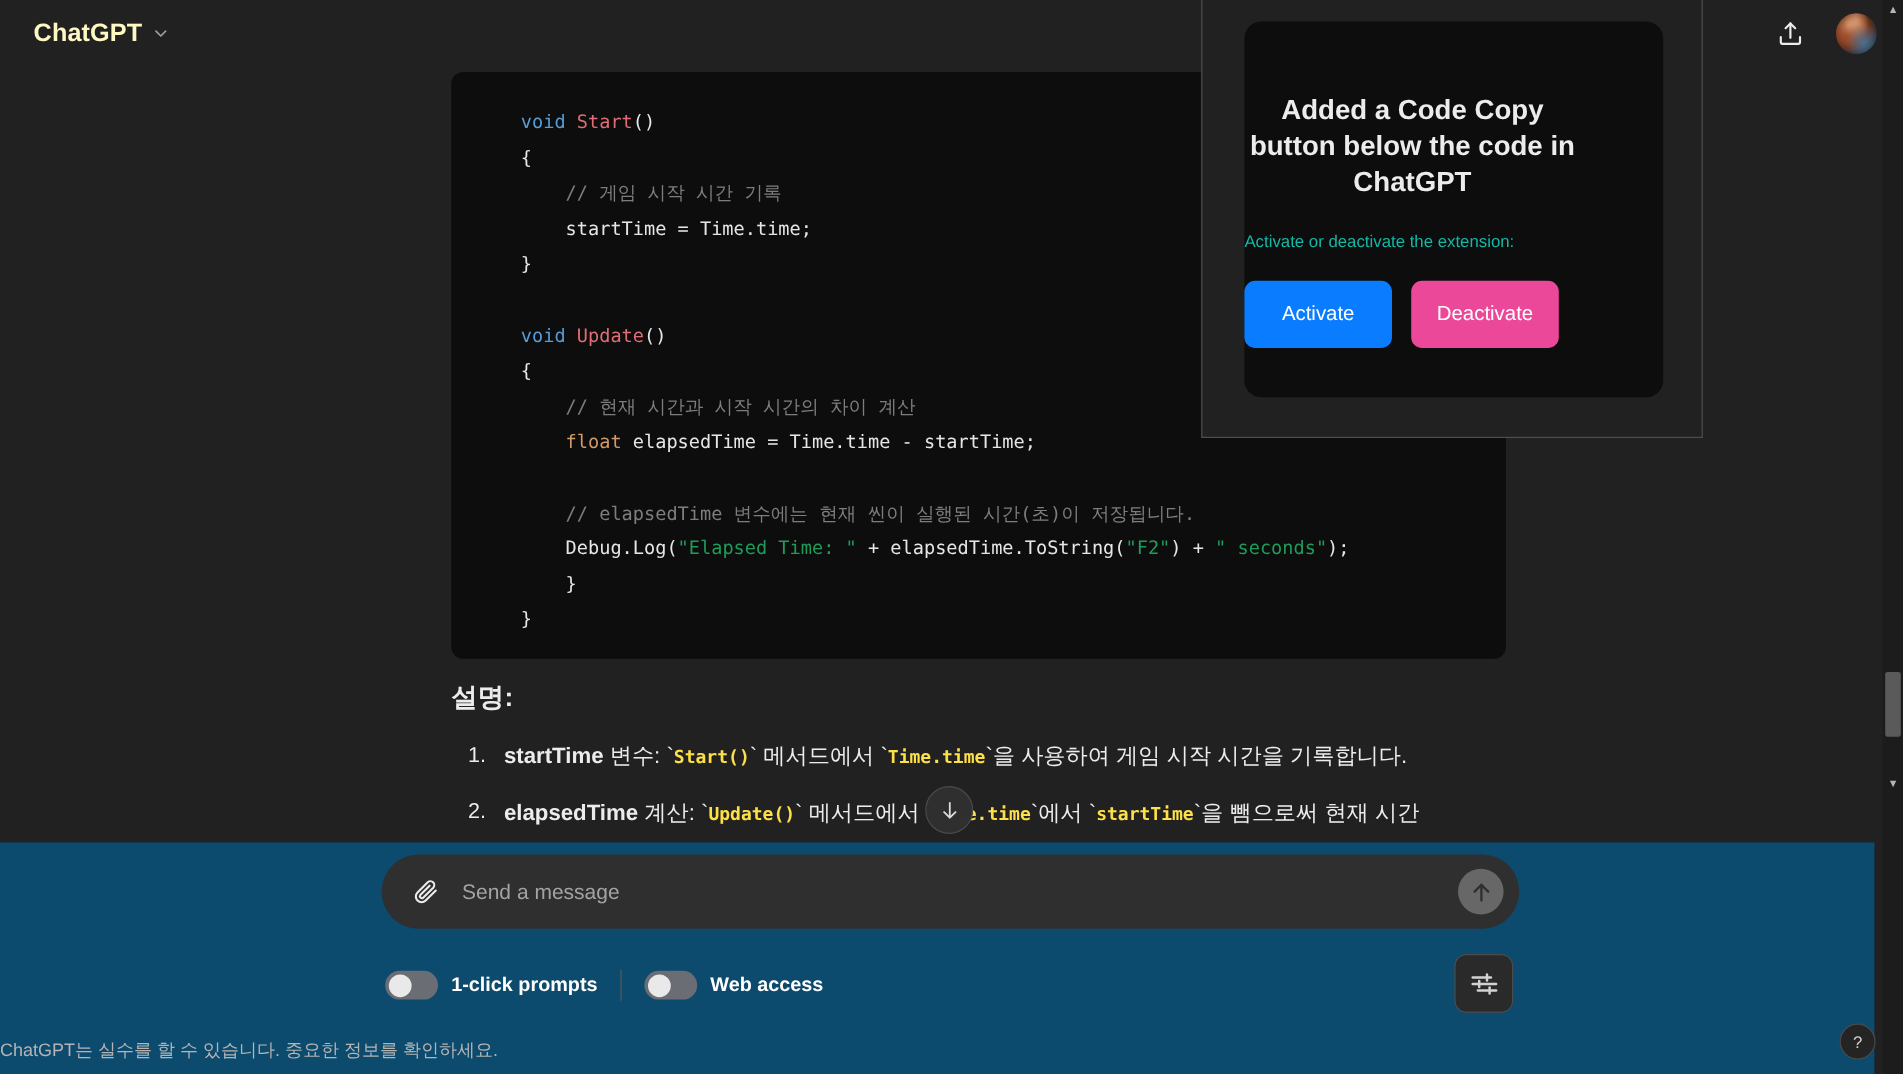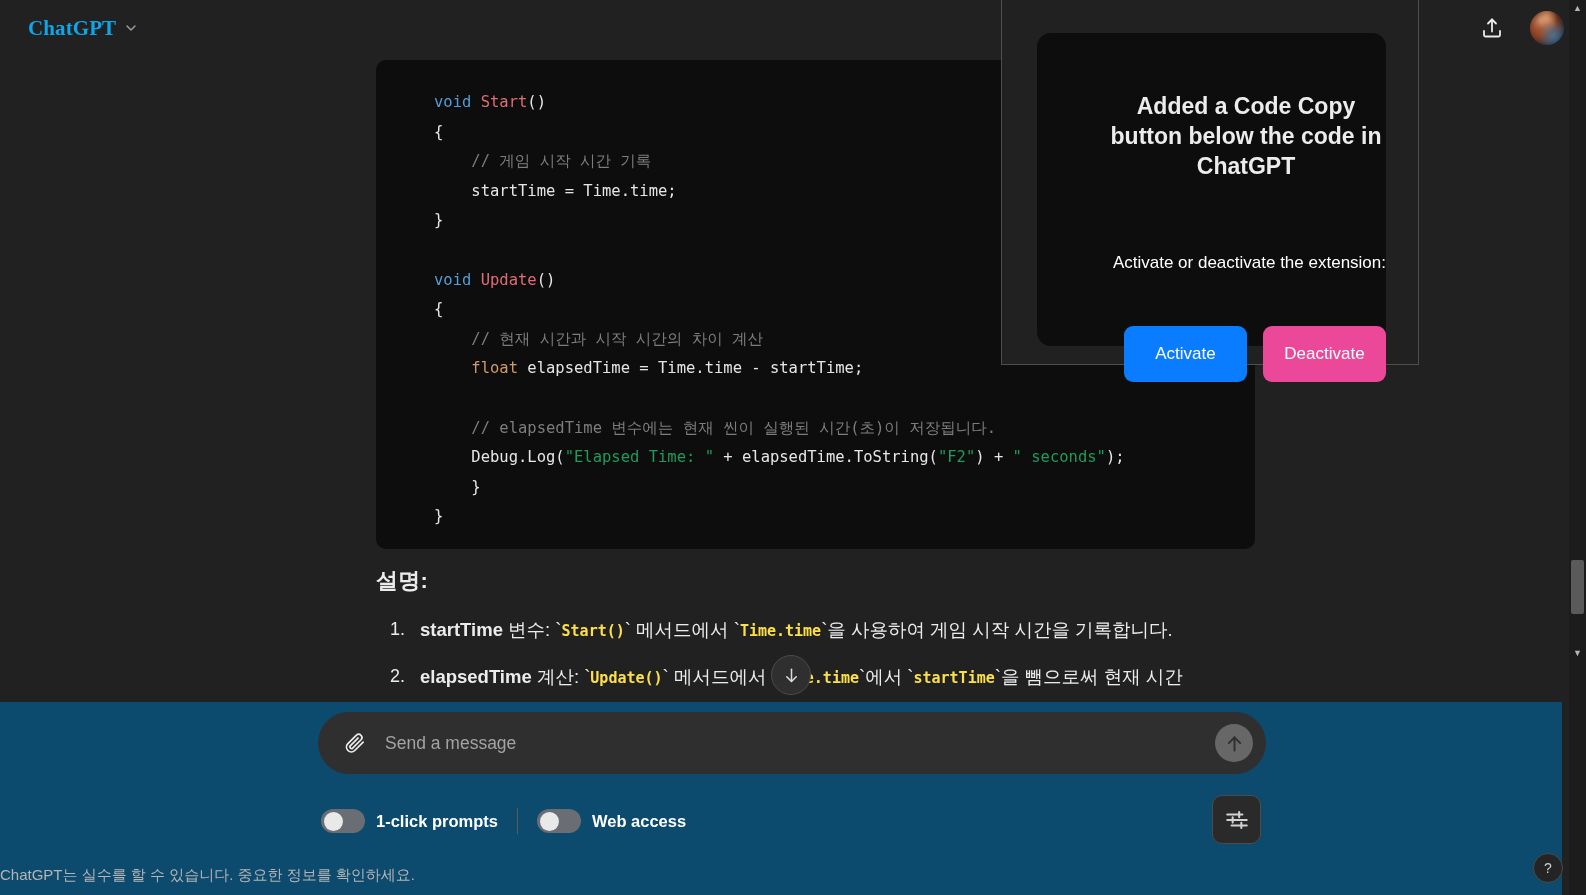--- a/index.html
+++ b/index.html
@@ -34,23 +34,22 @@
   .brand {
     display: flex;
     align-items: center;
     gap: 7px;
     margin-left: 28px;
     cursor: pointer;
   }
   .brand-title {
     font-size: 21px;
     font-weight: 700;
-    color: #0ea5e9;
+    color: #fef9c3;
     letter-spacing: 0.1px;
-    font-family: Liberation Serif, serif;
   }
   .chev {
     width: 16px; height: 16px;
     display: block;
     color: #9b9b9b;
   }
   .topbar-right {
     position: absolute;
     right: 22px;
     top: 0;
@@ -290,43 +289,42 @@
     width: 418px;
     height: 366px;
     background: #212121;
     border: 1px solid #4e4e4e;
     border-top: none;
     z-index: 40;
   }
   .ext-card {
     position: absolute;
     left: 35px;
-    top: 34px;
+    top: 19px;
     width: 349px;
     height: 313px;
     background: #0d0d0d;
     border-radius: 14px;
     display: flex;
     flex-direction: column;
-    align-items: flex-end;
-    gap: 28px;
+    align-items: flex-start;
   }
   .ext-title {
     margin-top: 58px;
     width: 280px;
     text-align: center;
     font-size: 23px;
     font-weight: 700;
     line-height: 30px;
     color: #ececec;
   }
   .ext-sub {
-    margin-top: 44px;
-    font-size: 17px;
-    color: #ffffff;
+    margin-top: 27px;
+    font-size: 14px;
+    color: #14b8a6;
     text-align: center;
   }
   .ext-btns {
     margin-top: 25px;
     display: flex;
     gap: 16px;
   }
   .btn-activate, .btn-deactivate {
     width: 123px;
     height: 56px;

